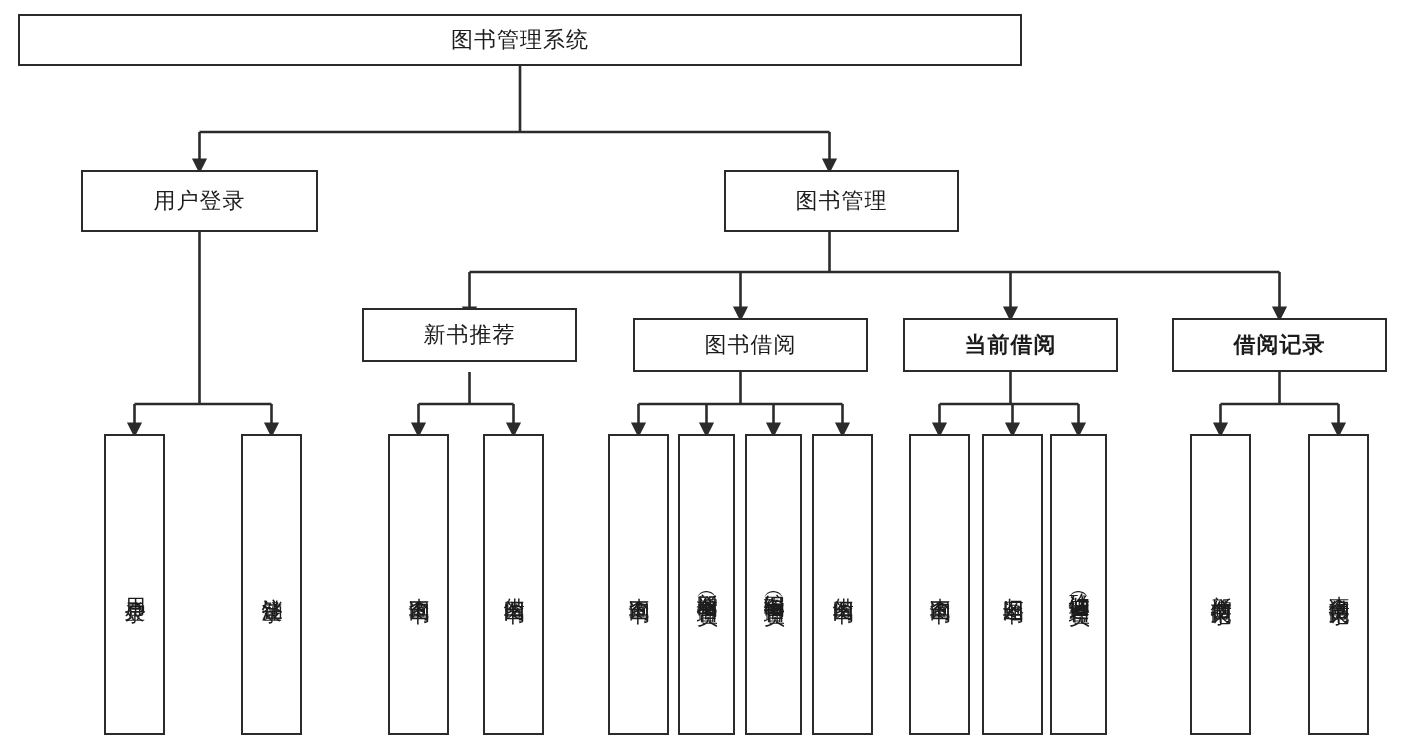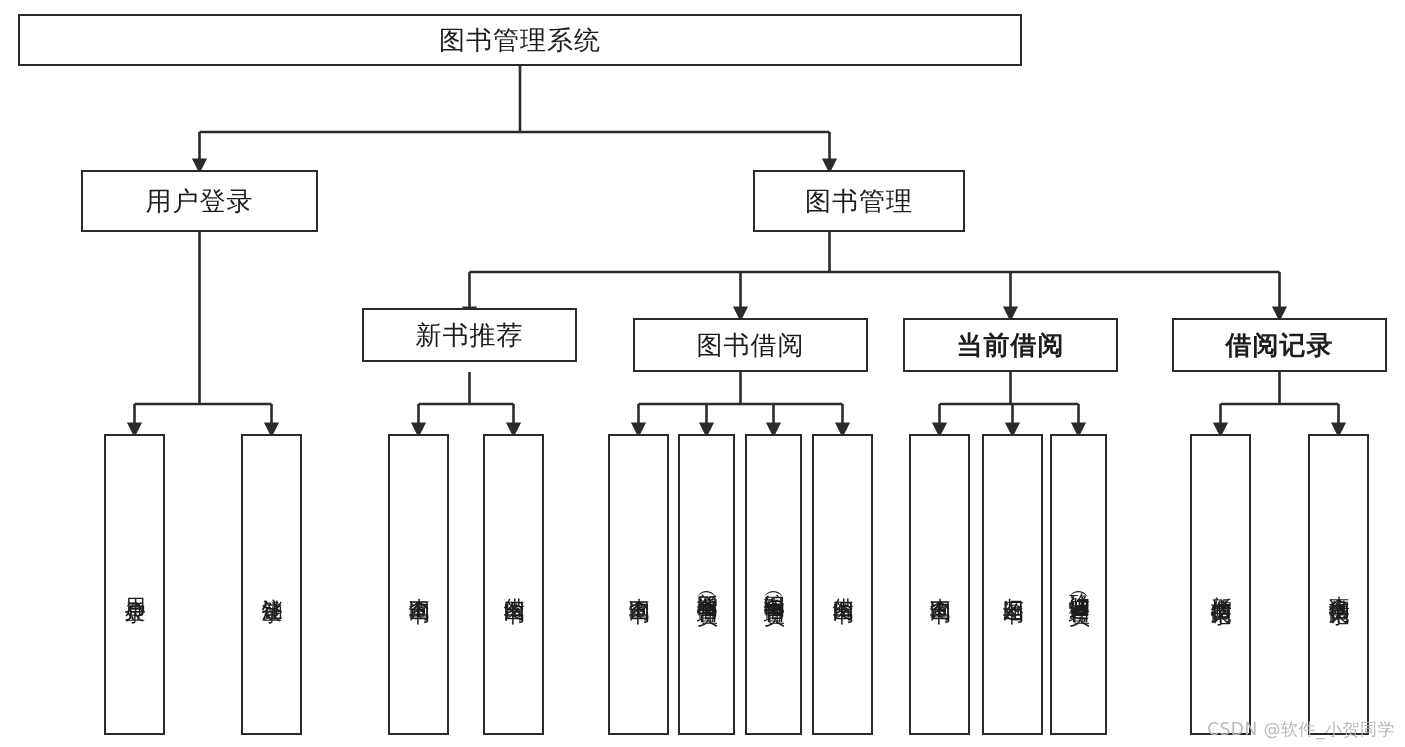--- a/index.html
+++ b/index.html
@@ -23,21 +23,21 @@
     position: absolute;
     box-sizing: border-box;
     border: 2px solid #2b2b2b;
     background: #ffffff;
     display: flex;
     align-items: center;
     justify-content: center;
     color: #1c1c1c;
   }
   .node.horiz {
-    font-size: 26px;
+    font-size: 22px;
     line-height: 1.1;
     letter-spacing: 1px;
     text-align: center;
   }
   .node.vert {
     writing-mode: vertical-rl;
     text-orientation: upright;
     font-size: 21px;
     line-height: 1.22;
     letter-spacing: 2px;
@@ -114,21 +114,21 @@
       </g>
   </svg>
 
   <div id="node-layer">
       <div class="node horiz" style="left: 18px; top: 14px; width: 1004px; height: 52px;">
         <span>图书管理系统</span>
       </div>
       <div class="node horiz" style="left: 81px; top: 170px; width: 237px; height: 62px;">
         <span>用户登录</span>
       </div>
-      <div class="node horiz" style="left: 753px; top: 170px; width: 212px; height: 62px;">
+      <div class="node horiz" style="left: 724px; top: 170px; width: 235px; height: 62px;">
         <span>图书管理</span>
       </div>
       <div class="node horiz" style="left: 362px; top: 308px; width: 215px; height: 54px;">
         <span>新书推荐</span>
       </div>
       <div class="node horiz" style="left: 633px; top: 318px; width: 235px; height: 54px;">
         <span>图书借阅</span>
       </div>
       <div class="node horiz" style="left: 903px; top: 318px; width: 215px; height: 54px; font-weight: bold;">
         <span>当前借阅</span>
@@ -170,14 +170,13 @@
         <span class="vtext">确认归还（管理员）</span>
       </div>
       <div class="node vert" style="left: 1190px; top: 434px; width: 61px; height: 301px;">
         <span class="vtext">新增借阅记录</span>
       </div>
       <div class="node vert" style="left: 1308px; top: 434px; width: 61px; height: 301px;">
         <span class="vtext">查询借阅记录</span>
       </div>
     </div>
 
-  <div class="watermark">CSDN @软件_小贺同学</div>
 </div>
 
 </body></html>

